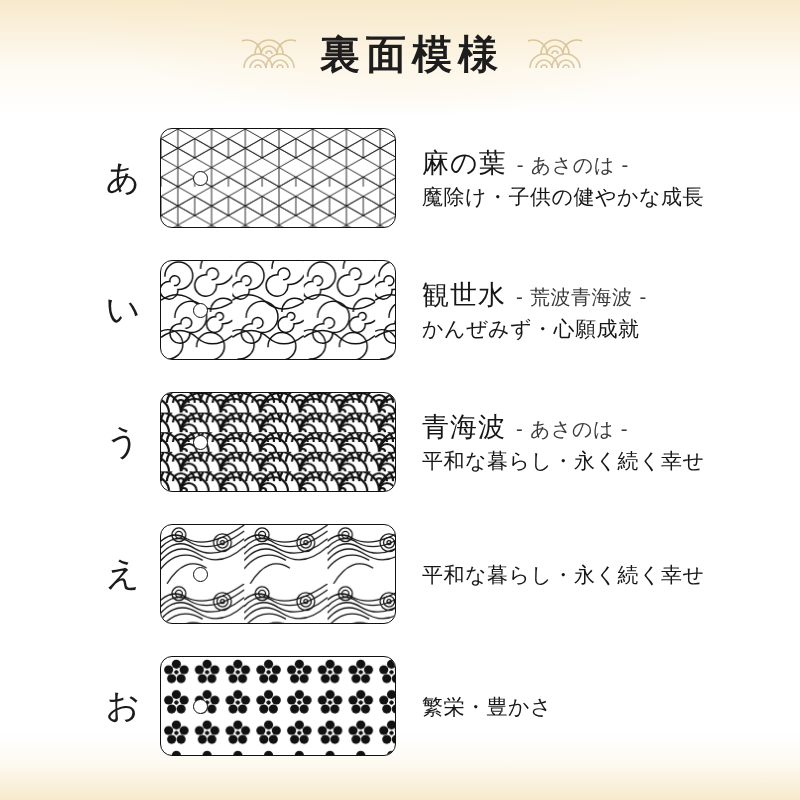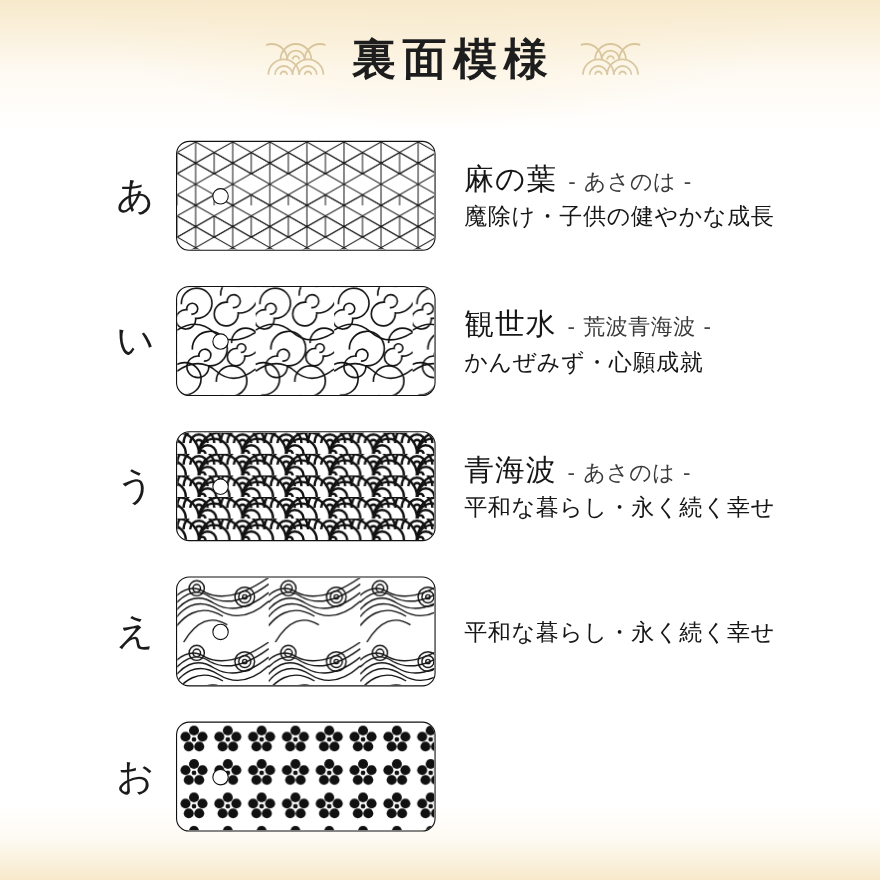--- a/index.html
+++ b/index.html
@@ -316,17 +316,18 @@
 
     <div class="row">
       <div class="kana">お</div>
       <div class="tag">
         <svg viewBox="0 0 236 100" preserveAspectRatio="none">
             <rect x="0" y="0" width="236" height="100" fill="url(#p-sakura)"></rect>
           </svg>
         <div class="hole"></div>
       </div>
       <div class="texts">
+        <div class="meaning">繁栄・豊かさ</div>
       </div>
     </div>
 
   </div>
 </div>
 
 </body></html>

